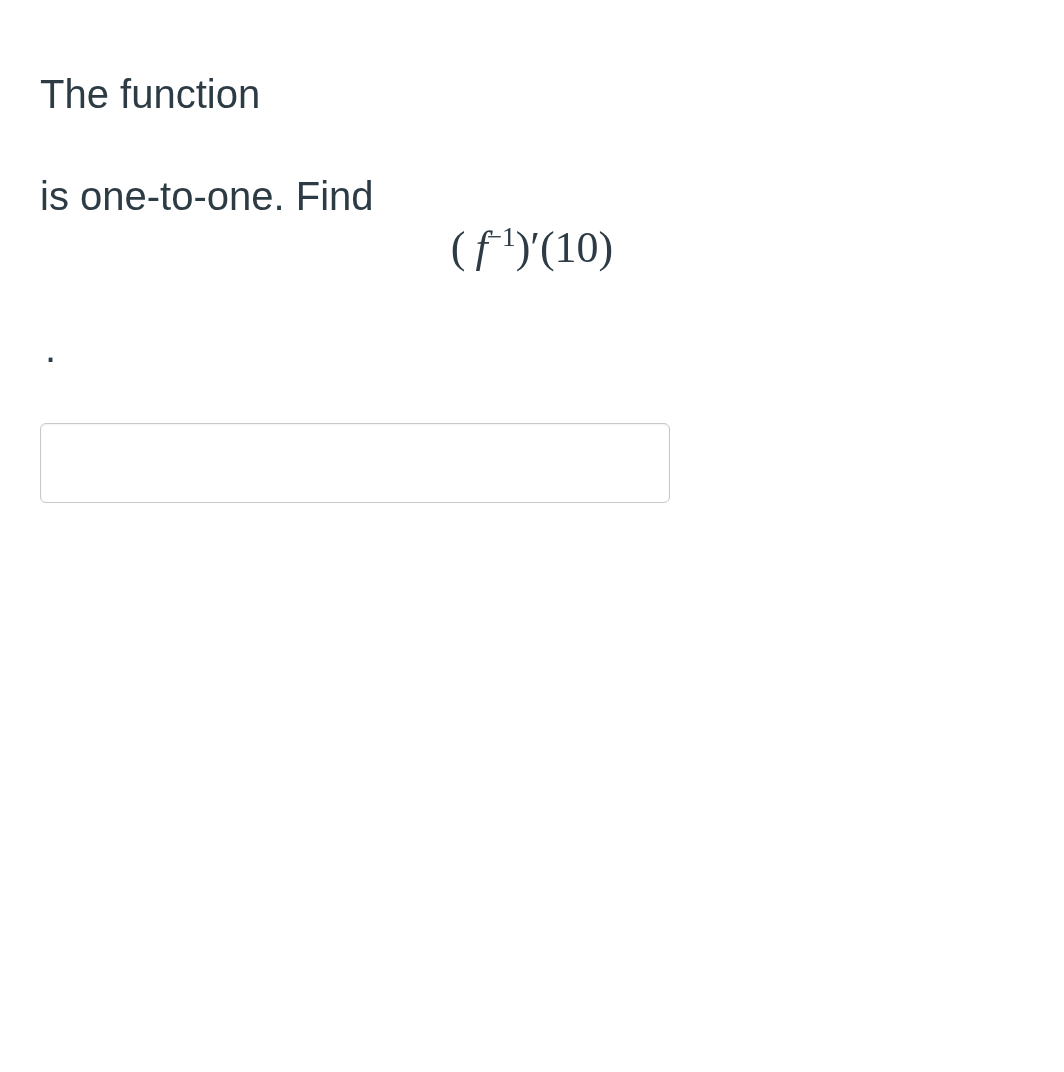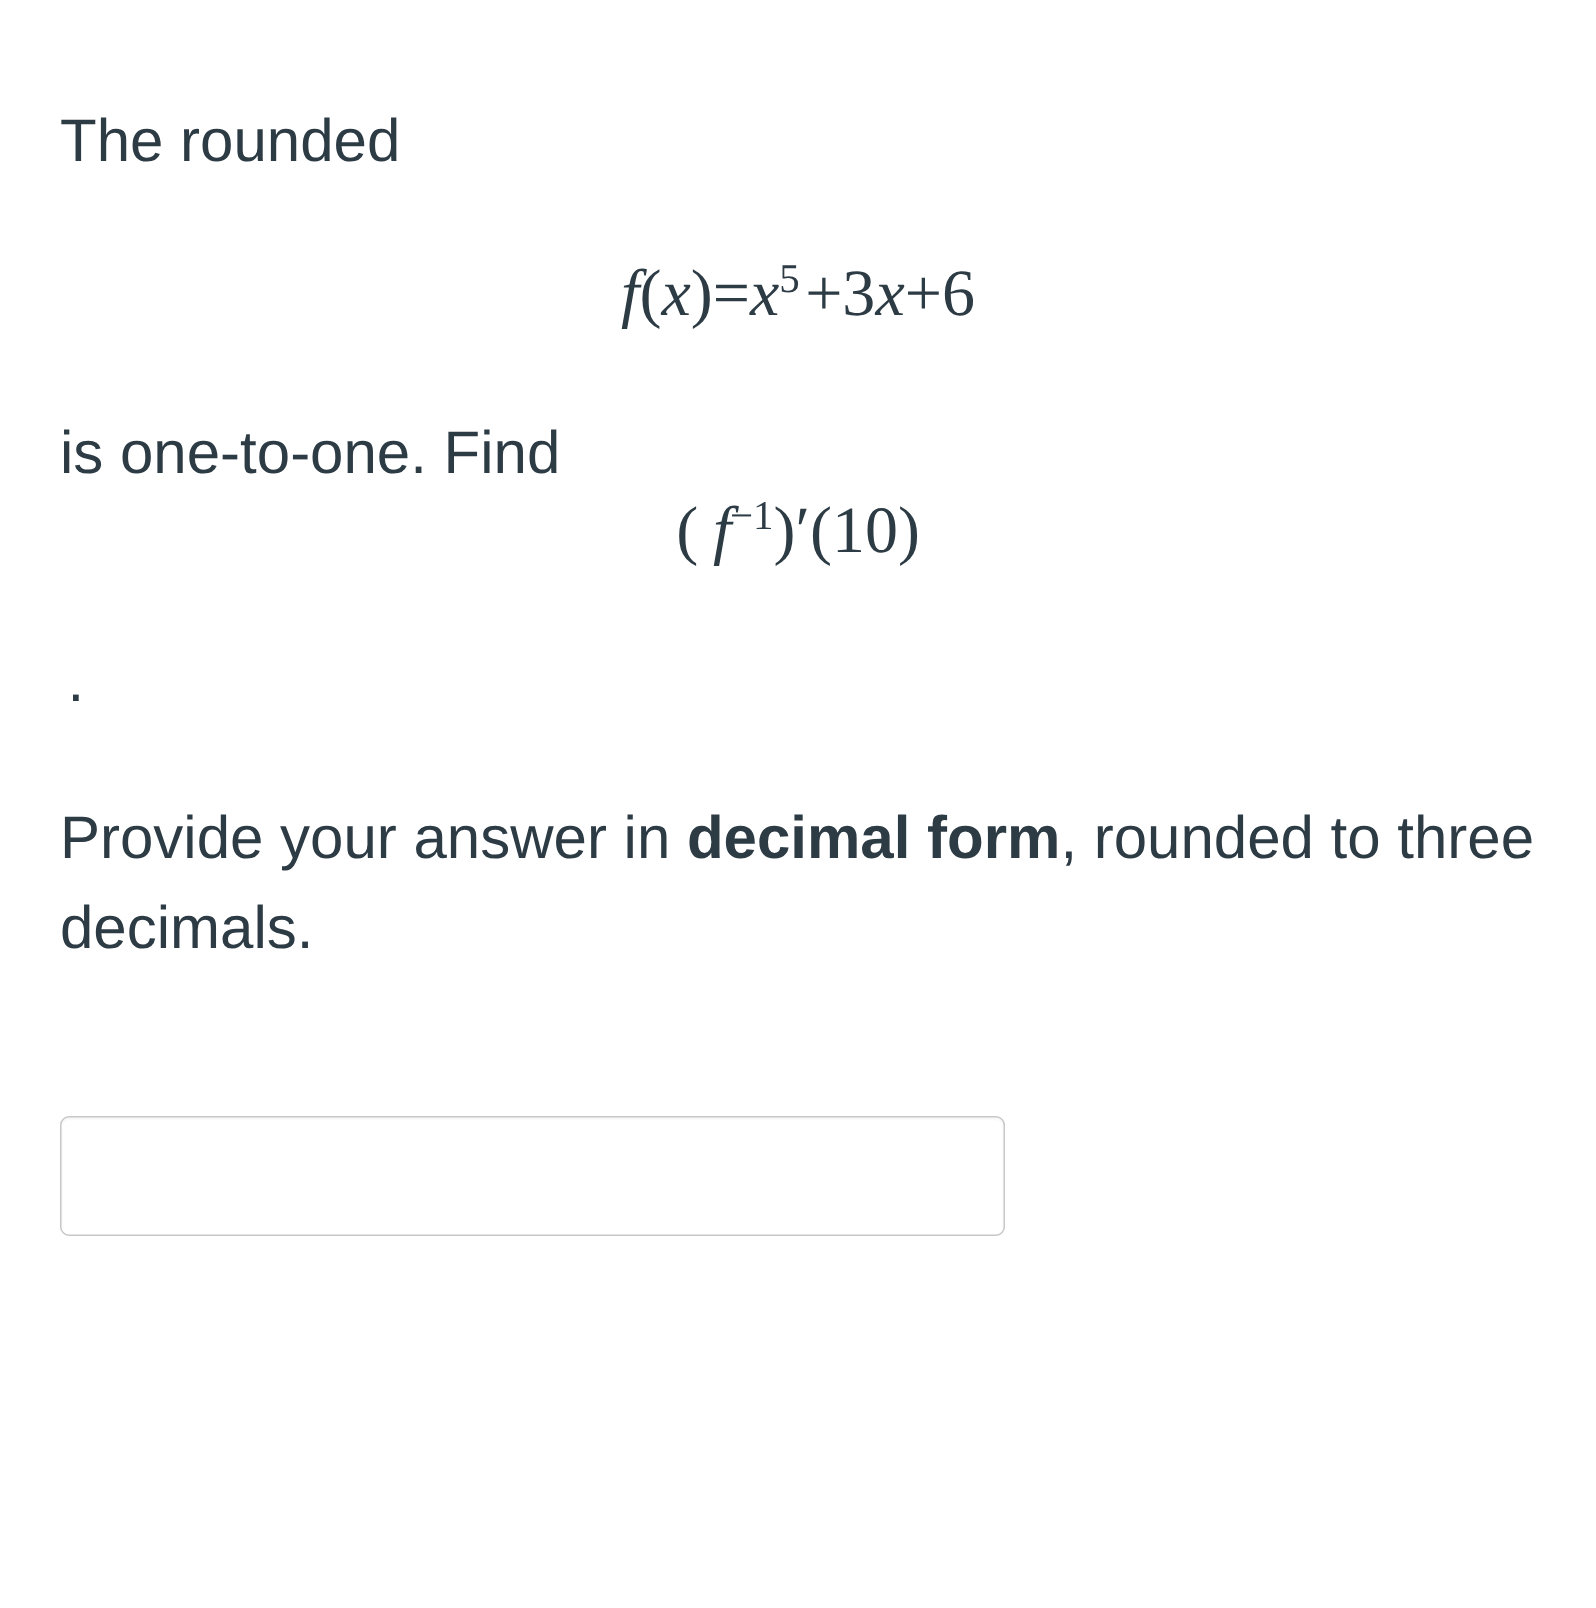--- a/index.html
+++ b/index.html
@@ -76,29 +76,25 @@
     }
     .tight {
       letter-spacing: -1px;
     }
   </style>
 </head>
 <body>
 
 <div class="question-container">
 
-  <p class="intro-text">The rounded</p>
+  <p class="intro-text">The function</p>
 
-  <div class="formula-block"><span class="math-i">f</span>(<span class="math-i">x</span>)=<span class="math-i">x</span><sup>5</sup> +3<span class="math-i">x</span>+6</div>
 
   <p class="mid-text">is one-to-one. Find</p>
 
   <div class="formula-block smaller-gap">(<span class="math-i tight">&nbsp;f</span><sup>−1</sup>)′(10)</div>
 
   <p class="dot-row">.</p>
 
-  <p class="instruction-text">
-    <span>Provide your answer in </span><span class="bold">decimal form</span><span>, rounded to three decimals.</span>
-  </p>
 
   <input type="text" class="answer-input" value="" style="">
 
 </div>
 
 </body></html>

